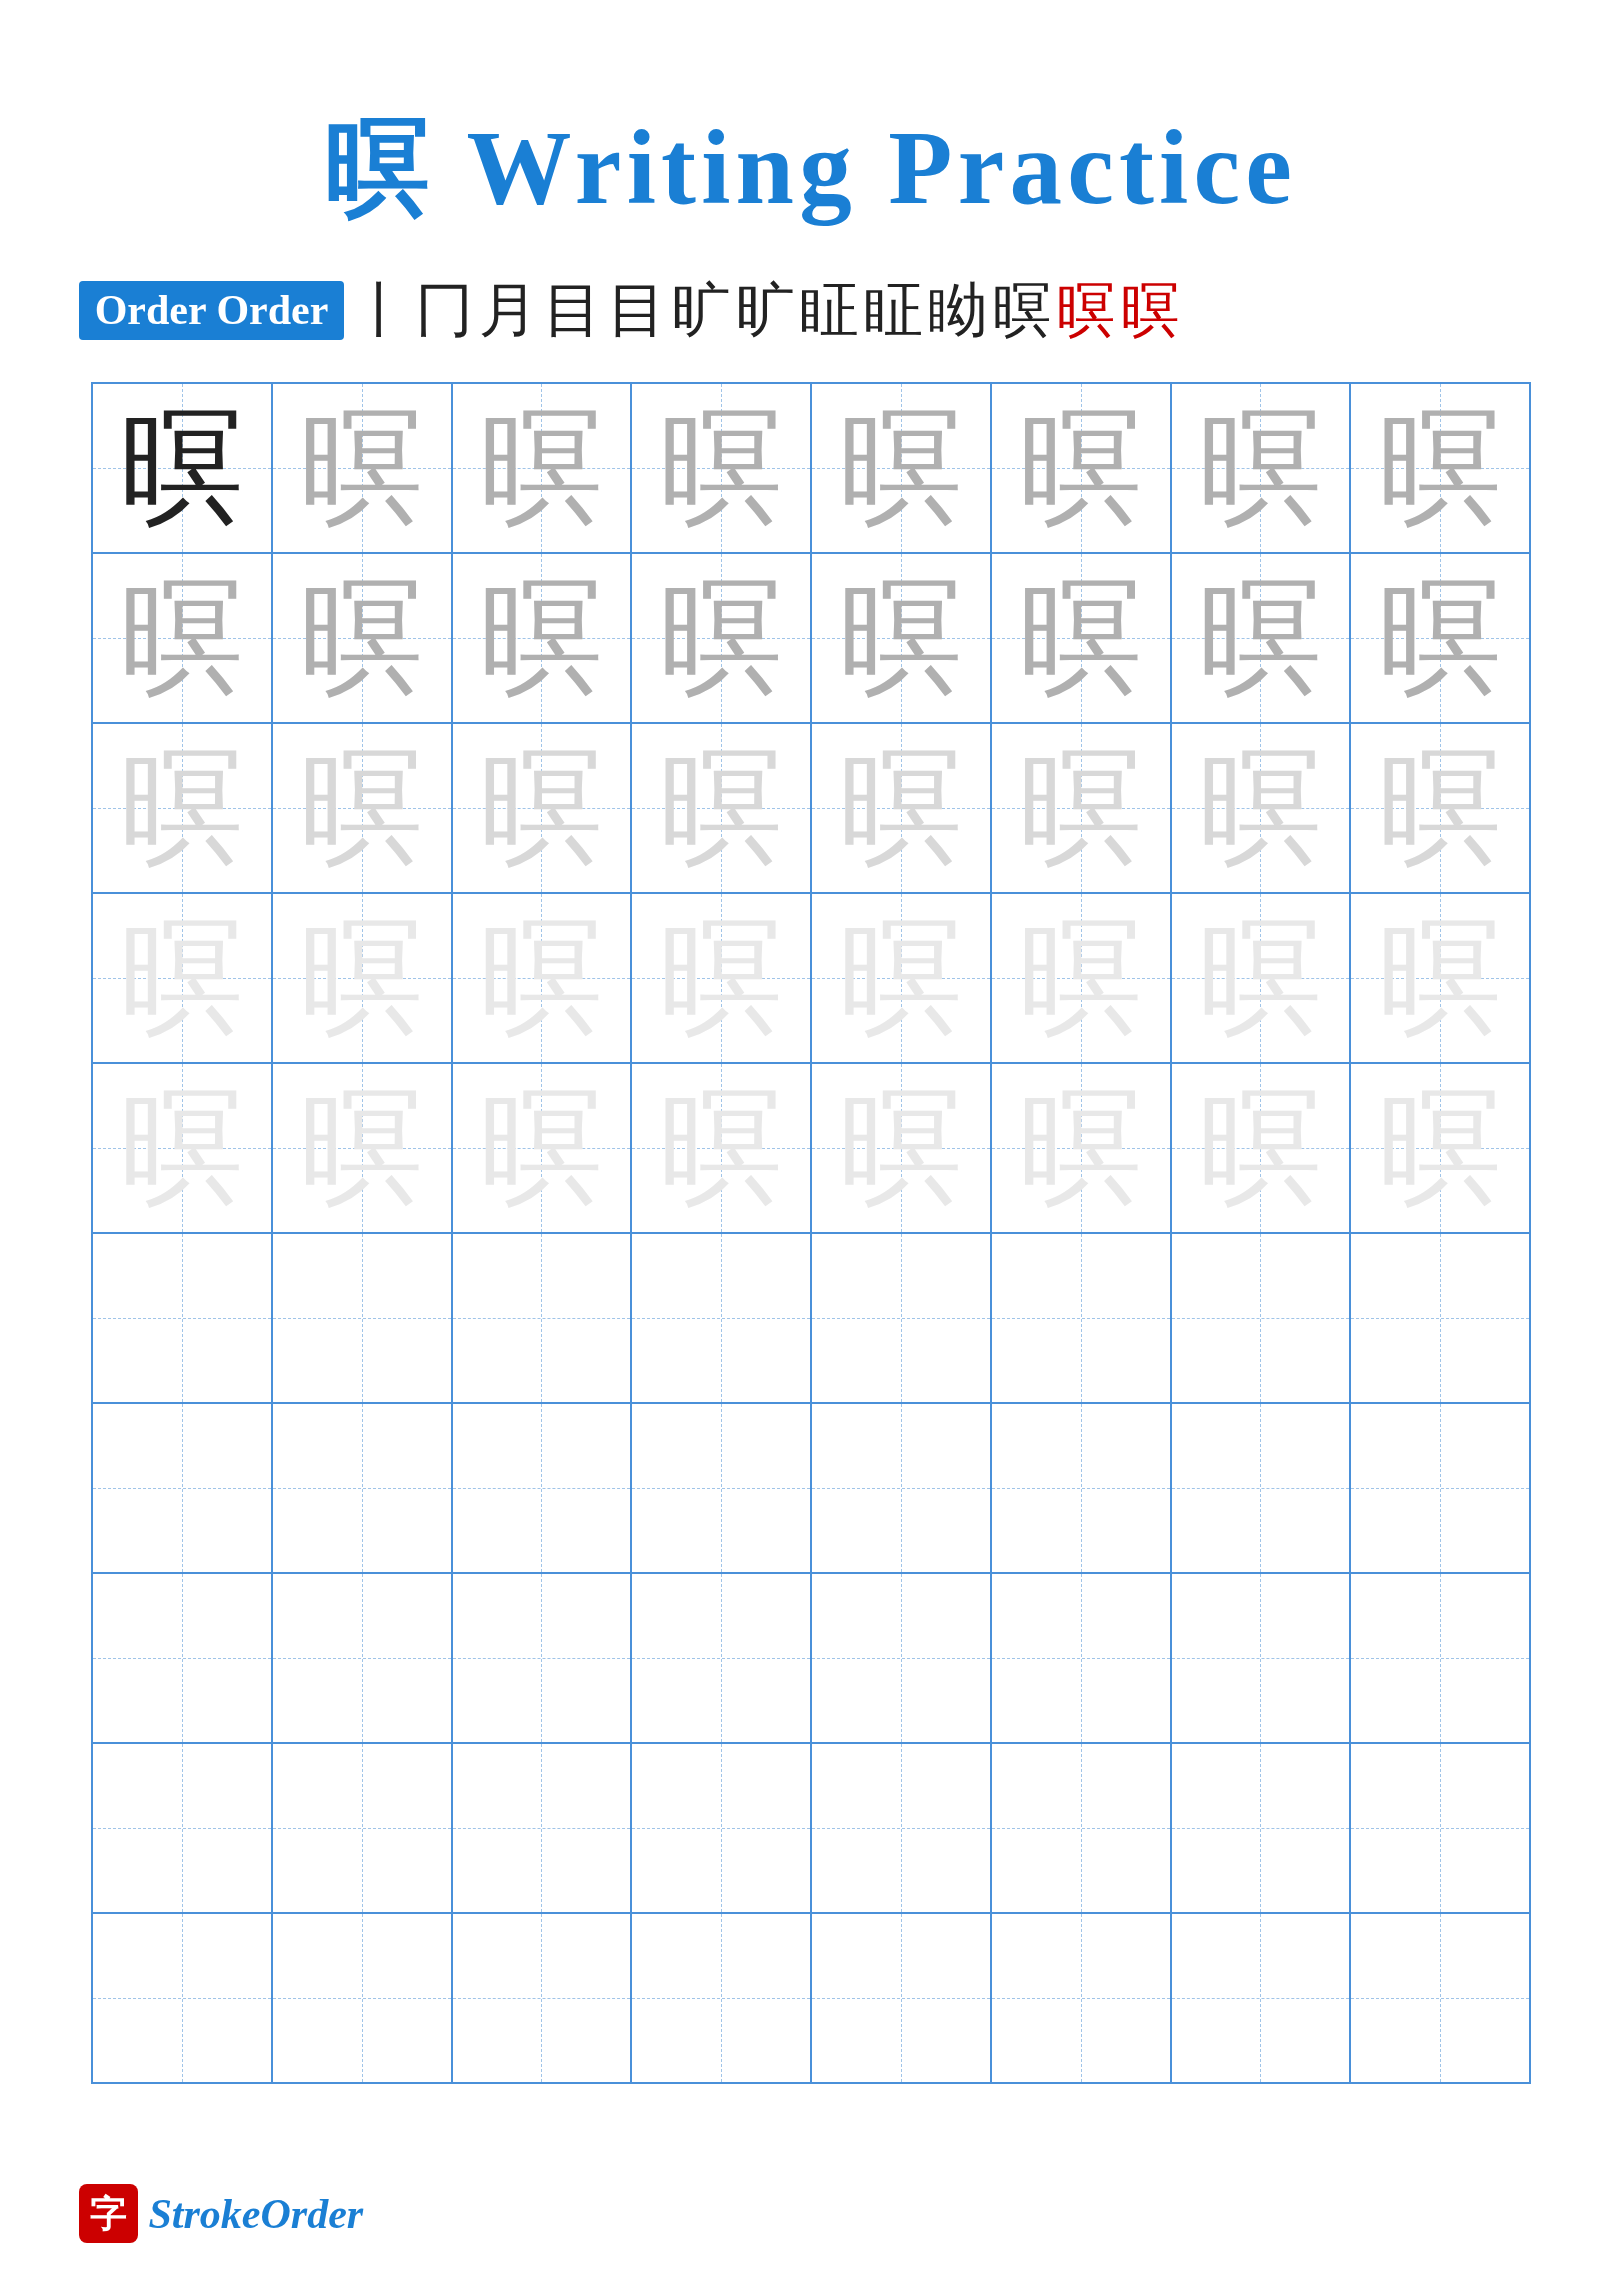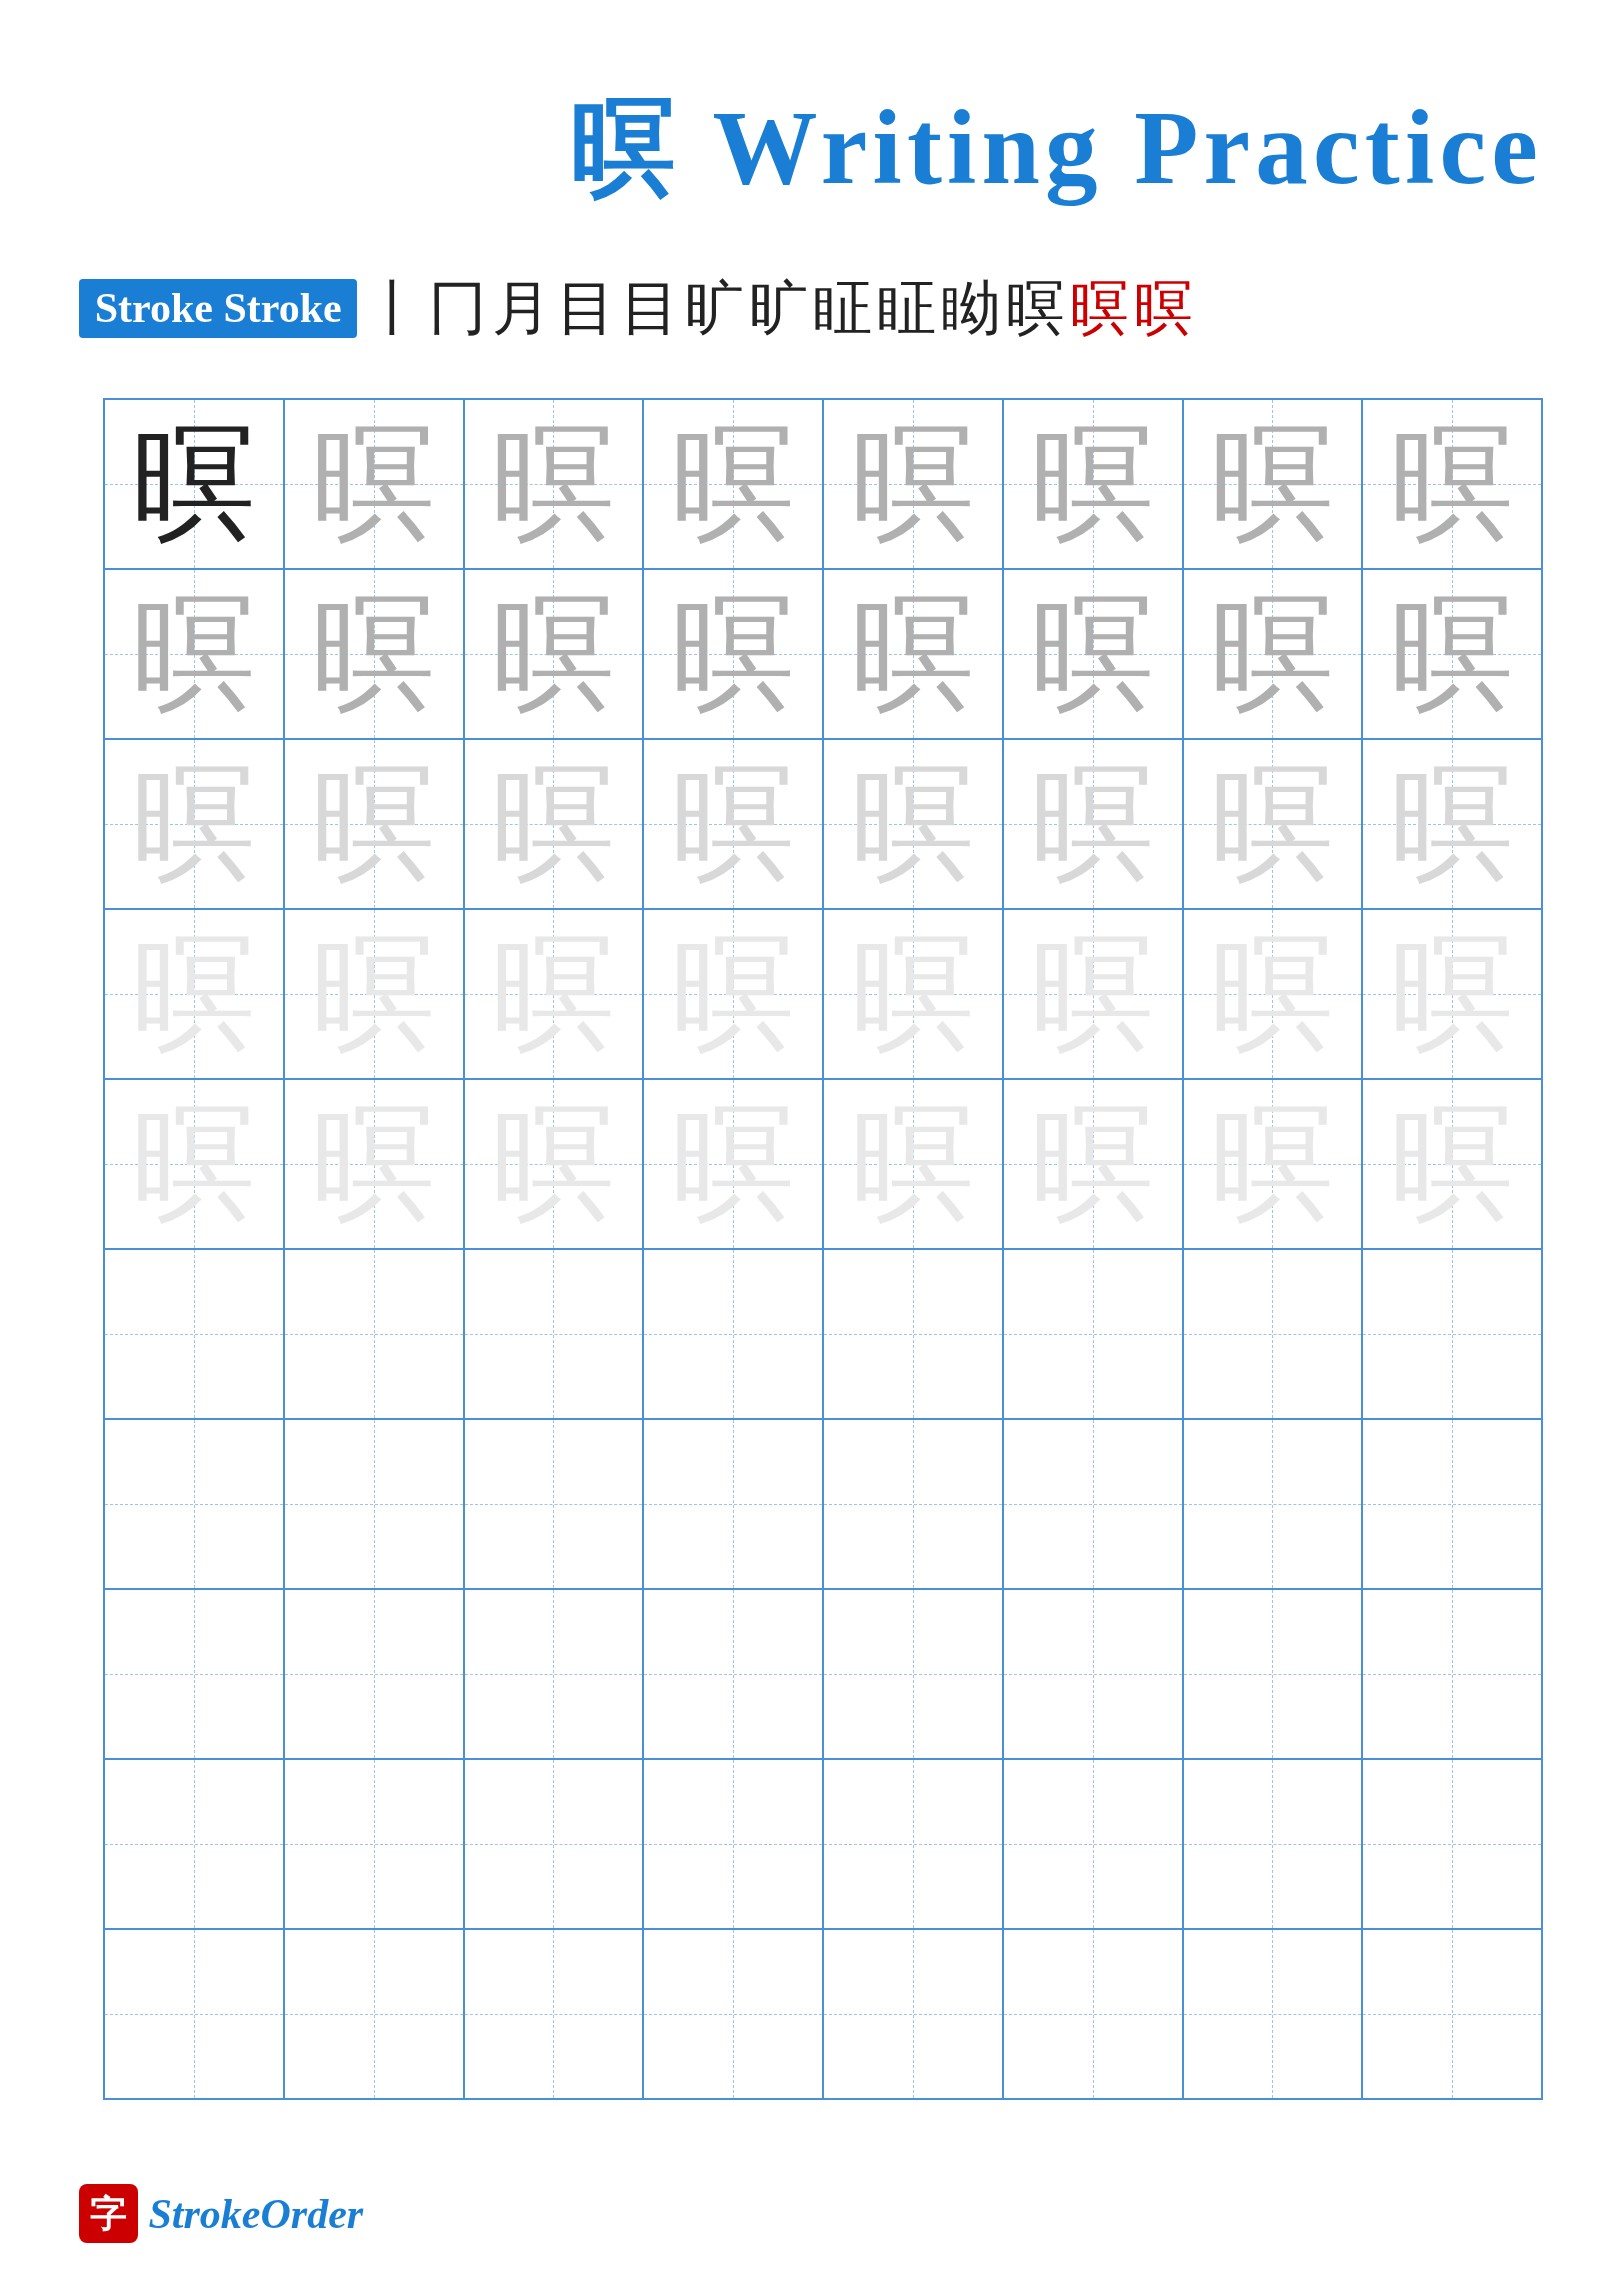--- a/index.html
+++ b/index.html
@@ -9,25 +9,24 @@
       height: 2295px;
       background: #ffffff;
       font-family: serif;
       position: relative;
       overflow: hidden;
     }
 
     .page {
       width: 1622px;
       height: 2295px;
-      padding: 52px 79px;
+      padding: 72px 79px;
       display: flex;
       flex-direction: column;
-      align-items: flex-end;
-      gap: 18px;
+      align-items: center;
     }
 
     .title {
       font-size: 105px;
       font-weight: bold;
       color: #1a7fd4;
       margin-top: 26px;
       margin-bottom: 39px;
       letter-spacing: 5.2px;
     }
@@ -179,21 +178,21 @@
 </head>
 <body>
 
 <div class="page">
 
   <h1 class="title">
     <span>暝</span><span> Writing Practice</span>
   </h1>
 
   <div class="stroke-order-section">
-    <span class="stroke-order-label">Stroke Stroke</span>
+    <span class="stroke-order-label">Order Order</span>
     <div class="stroke-sequence">
       <span class="stroke-char">丨</span>
       <span class="stroke-char">冂</span>
       <span class="stroke-char">月</span>
       <span class="stroke-char">目</span>
       <span class="stroke-char">目</span>
       <span class="stroke-char">旷</span>
       <span class="stroke-char">旷</span>
       <span class="stroke-char">眐</span>
       <span class="stroke-char">眐</span>

